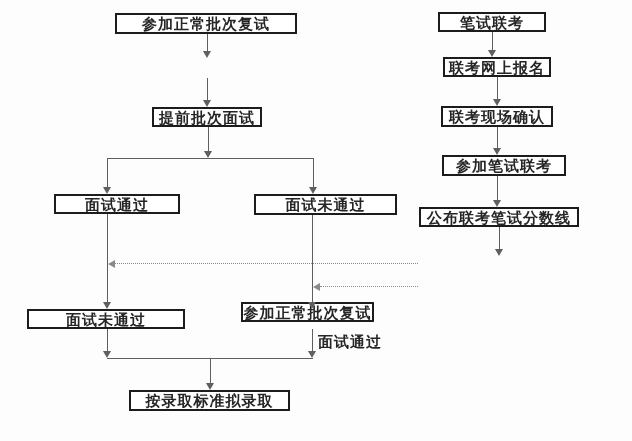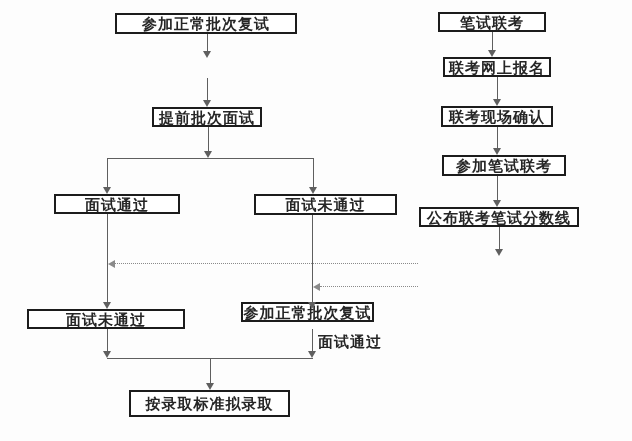--- a/index.html
+++ b/index.html
@@ -82,21 +82,21 @@
   <div class="node" style="left:152px;top:107px;width:110px;height:20px">提前批次面试</div>
 
   <div class="node" style="left:54px;top:194px;width:126px;height:20px">面试通过</div>
 
   <div class="node" style="left:254px;top:194px;width:143px;height:21px">面试未通过</div>
 
   <div class="node" style="left:27px;top:309px;width:158px;height:20px">面试未通过</div>
 
   <div class="node" style="left:241px;top:302px;width:133px;height:20px">参加正常批次复试</div>
 
-  <div class="node" style="left:129px;top:390px;width:161px;height:27px">按录取标准拟录取</div>
+  <div class="node" style="left:129px;top:390px;width:161px;height:21px">按录取标准拟录取</div>
 
   <div class="node" style="left:438px;top:12px;width:108px;height:20px">笔试联考</div>
 
   <div class="node" style="left:443px;top:57px;width:108px;height:20px">联考网上报名</div>
 
   <div class="node" style="left:441px;top:106px;width:112px;height:21px">联考现场确认</div>
 
   <div class="node" style="left:442px;top:155px;width:124px;height:21px">参加笔试联考</div>
 
   <div class="node" style="left:419px;top:207px;width:160px;height:20px">公布联考笔试分数线</div>

